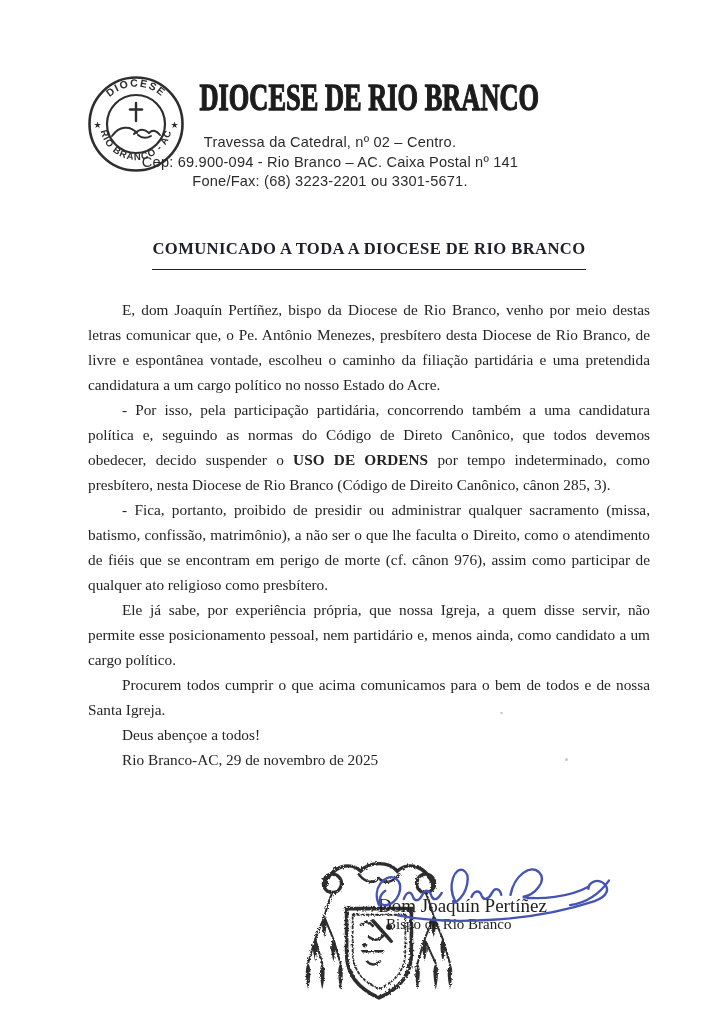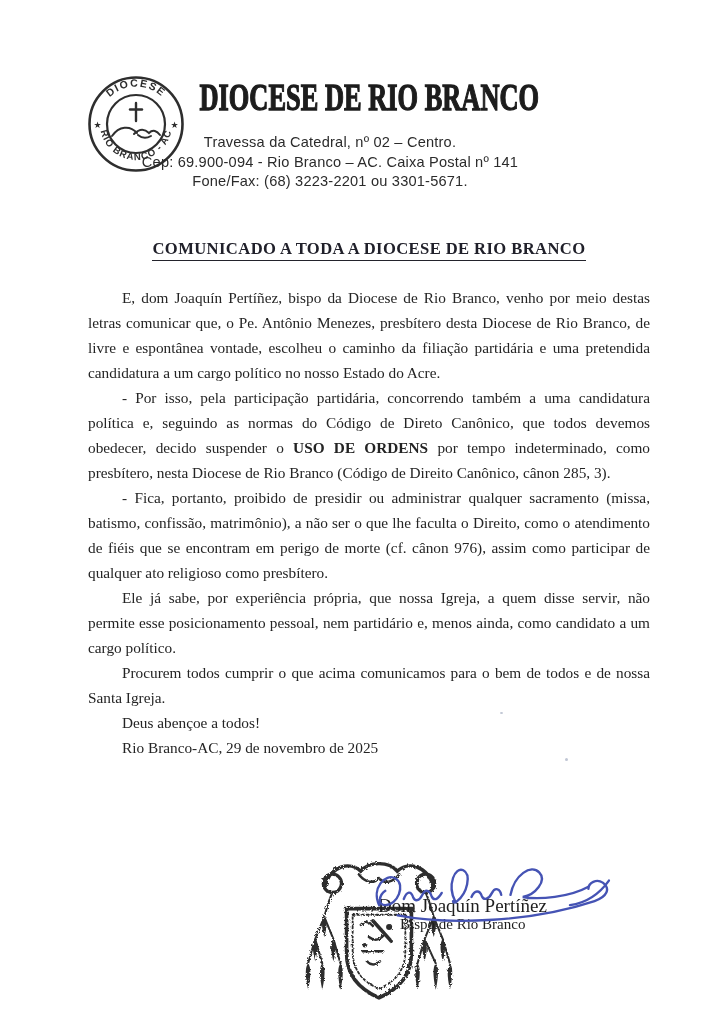--- a/index.html
+++ b/index.html
@@ -11,31 +11,31 @@
   .brand-title span{display:inline-block;white-space:nowrap;color:#1c1c1c;
         font-family:"Liberation Serif",serif;font-weight:bold;font-size:33px;line-height:34px;
         transform:scaleX(0.80) scaleY(1.16);transform-origin:center top;
         -webkit-text-stroke:1.1px #1c1c1c;letter-spacing:0px;}
   .address{position:absolute;left:88px;top:133px;width:484px;text-align:center;
         font-family:"Liberation Sans",sans-serif;font-size:14.6px;line-height:19.5px;
         color:#2b2b2b;letter-spacing:.2px;}
   
   .doc-heading{position:absolute;left:88px;top:239px;width:562px;text-align:center;}
   .doc-heading span{font-family:"Liberation Serif",serif;font-weight:bold;font-size:16.6px;
-        color:#20202a;letter-spacing:.4px;border-bottom:1.7px solid #23232c;padding-bottom:2px;}
+        color:#20202a;letter-spacing:.4px;border-bottom:1.7px solid #23232c;padding-bottom:11px;}
   
-  .body-text{position:absolute;left:88px;top:285px;width:562px;
+  .body-text{position:absolute;left:88px;top:297px;width:562px;
         font-size:15.3px;line-height:25px;color:#242424;text-align:justify;}
   .body-text p{margin:0;text-indent:34px;}
   .body-text .b{font-weight:bold;}
   
   .stamp{position:absolute;left:302px;top:856px;width:154px;height:154px;opacity:.92;}
   .sig-name{position:absolute;left:378px;top:896px;font-size:19px;line-height:19px;
         color:#1e1e1e;white-space:nowrap;}
-  .sig-role{position:absolute;left:400px;top:915px;font-size:15px;line-height:19px;
+  .sig-role{position:absolute;left:386px;top:915px;font-size:15px;line-height:19px;
         color:#1e1e1e;white-space:nowrap;}
   .signature{position:absolute;left:368px;top:858px;width:248px;height:80px;}
   .speck{position:absolute;border-radius:50%;background:#8d97b0;opacity:.55;}
 </style>
 </head>
 <body>
 
 <div class="page">
 
   <svg class="seal" viewBox="0 0 100 100">

